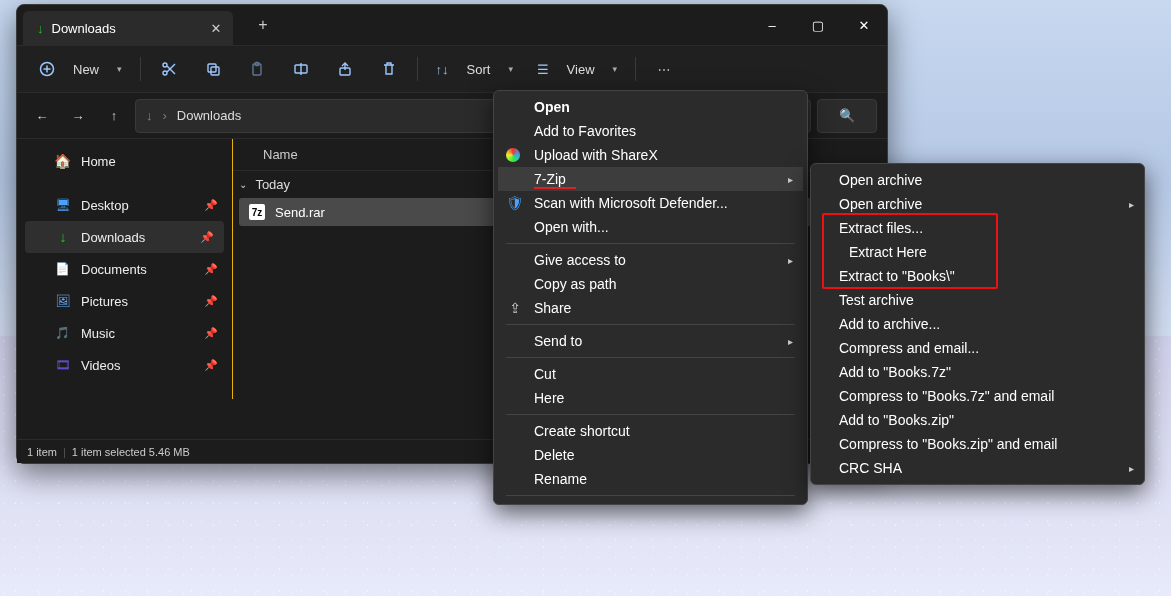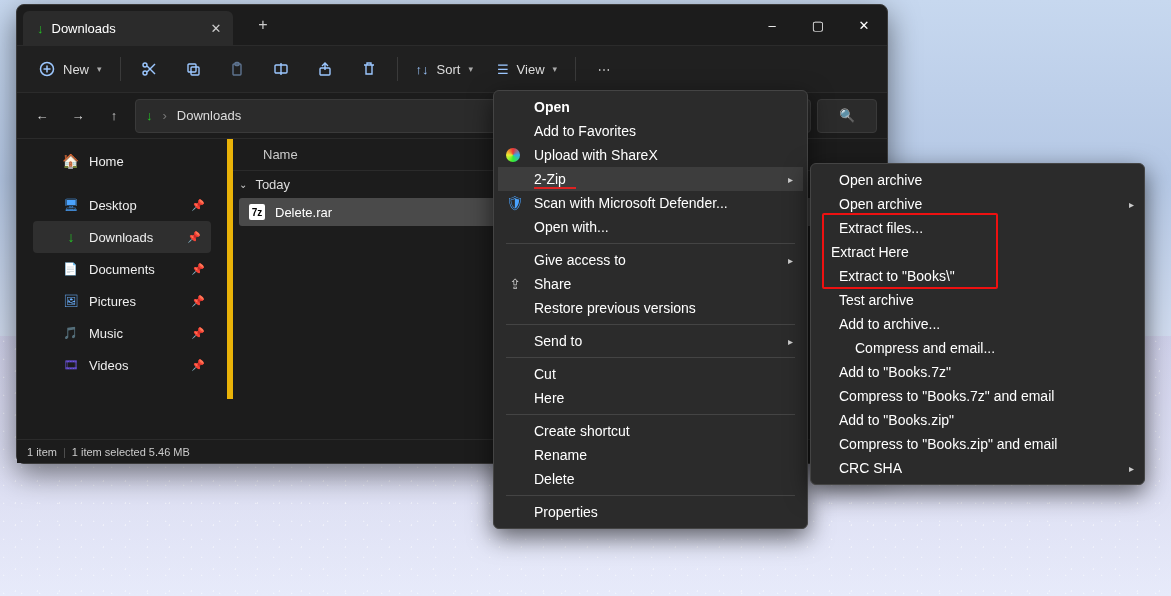--- a/index.html
+++ b/index.html
@@ -6,32 +6,32 @@
   body { width: 1171px; height: 596px; position: relative; overflow: hidden; background: linear-gradient(180deg,#c7d8ef 0%,#b5c8e5 30%,#d4def0 60%,#e8edfa 100%); }
   .wallpaper-trees { position:absolute; left:0; right:0; bottom:0; height:260px; background: radial-gradient(circle at 20% 30%, rgba(255,255,255,0.5) 4%, transparent 5%) 0 0/18px 18px, radial-gradient(circle at 70% 60%, rgba(255,255,255,0.45) 4%, transparent 5%) 0 0/22px 22px, linear-gradient(180deg,rgba(200,180,220,0.3),rgba(230,230,250,0.4)); }
   .window { position:absolute; left:16px; top:4px; width:872px; height:460px; background:#1c1c1c; border:1px solid #3a3a3a; border-radius:8px; box-shadow:0 10px 30px rgba(0,0,0,0.5); display:flex; flex-direction:column; color:#ffffff; font-size:13px; }
   .titlebar { height:40px; display:flex; align-items:center; }
   .tab { display:flex; align-items:center; gap:8px; background:#2b2b2b; height:34px; margin-left:6px; margin-top:6px; padding:0 14px; border-radius:6px 6px 0 0; min-width:210px; position:relative; }
   .tab .close { position:absolute; right:8px; top:8px; width:18px; height:18px; display:flex; align-items:center; justify-content:center; color:#ccc; }
   .newtab { margin-left:18px; color:#ccc; font-size:16px; width:24px; height:24px; display:flex; align-items:center; justify-content:center; }
   .wincontrols { margin-left:auto; display:flex; }
   .wc { width:46px; height:32px; display:flex; align-items:center; justify-content:center; color:#fff; }
   .toolbar { height:48px; display:flex; align-items:center; gap:4px; padding:0 12px; border-top:1px solid #2b2b2b; border-bottom:1px solid #2b2b2b; background:#202020; }
-  .tbtn { height:34px; display:flex; align-items:center; gap:8px; padding:0 10px; border-radius:4px; color:#ddd; }
+  .tbtn { height:34px; display:flex; align-items:center; gap:18px; padding:0 10px; border-radius:4px; color:#ddd; }
   .tbtn.icon-only { padding:0; width:40px; justify-content:center; }
   .tbtn .chev { font-size:9px; color:#aaa; }
   .tbtn svg { stroke:#9cc7ff; }
   .toolbar-sep { width:1px; height:24px; background:#3a3a3a; margin:0 4px; }
   .navbar { height:46px; display:flex; align-items:center; gap:6px; padding:0 10px; border-bottom:1px solid #2b2b2b; background:#1c1c1c; }
   .navbtn { width:30px; height:30px; display:flex; align-items:center; justify-content:center; color:#ddd; border-radius:4px; }
   .addr { flex:1; height:34px; background:#2b2b2b; border:1px solid #3a3a3a; border-radius:4px; display:flex; align-items:center; padding:0 10px; gap:10px; color:#ddd; }
   .addr .sep { color:#777; }
   .search { width:60px; height:34px; background:#2b2b2b; border:1px solid #3a3a3a; border-radius:4px; display:flex; align-items:center; justify-content:center; color:#aaa; }
   .body { flex:1; display:flex; min-height:0; background:#1c1c1c; }
-  .sidebar { width:216px; border-right:6px solid #eab308; padding:6px 12px; overflow:hidden; }
+  .sidebar { width:216px; border-right:1px solid #eab308; padding:6px 4px; overflow:hidden; }
   .sb-item { height:32px; display:flex; align-items:center; gap:10px; padding:0 14px; color:#eee; position:relative; }
   .sb-item.active { background:#2f2f2f; border-radius:4px; margin:0 4px; padding:0 10px; }
   .sb-item .pin { position:absolute; right:10px; color:#888; font-size:11px; }
   .sb-item .exp { color:#aaa; font-size:10px; width:10px; }
   .sb-item .ic { width:16px; height:16px; display:flex; align-items:center; justify-content:center; font-size:14px; }
   .sb-gap { height:12px; }
   .content { flex:1; display:flex; flex-direction:column; }
   .colhead { height:32px; display:flex; align-items:center; border-bottom:1px solid #2b2b2b; padding-left:30px; color:#ccc; }
   .group { display:flex; align-items:center; gap:8px; padding:6px 6px 6px 6px; color:#ddd; }
   .group .chev { font-size:10px; color:#ccc; }
@@ -219,21 +219,21 @@
     <div class="content">
       <div class="colhead">
           <span>Name</span>
         </div>
       <div class="group">
           <span class="chev">⌄</span>
           <span>Today</span>
         </div>
       <div class="filerow selected">
         <span class="ic">7z</span>
-        <span>Delete.rar</span>
+        <span>Send.rar</span>
       </div>
     </div>
   </div>
 
   <div class="status">
     <span>1 item</span>
     <span class="sep">|</span>
     <span>1 item selected  5.46 MB</span>
     <div class="viewicons">
       <div class="vic">≡</div>
@@ -247,95 +247,92 @@
       <b>Open</b>
     </div>
   <div class="ctx-item">
       <span>Add to Favorites</span>
     </div>
   <div class="ctx-item">
       <span class="ic" style="background:conic-gradient(#e33,#3ae,#3e3,#ee3,#e33);border-radius:50%;width:14px;height:14px;"></span>
       <span>Upload with ShareX</span>
     </div>
   <div class="ctx-item hover" style="position:relative;">
-      <span>2-Zip</span>
+      <span>7-Zip</span>
       <span class="arrow">▸</span>
       <span class="underline" style="width:42px;"></span>
     </div>
   <div class="ctx-item">
       <span class="ic" style="color:#4aa3ff">🛡</span>
       <span>Scan with Microsoft Defender...</span>
     </div>
   <div class="ctx-item">
       <span>Open with...</span>
     </div>
   <div class="ctx-sep"></div>
   <div class="ctx-item">
       <span>Give access to</span>
       <span class="arrow">▸</span>
     </div>
   <div class="ctx-item">
+      <span>Copy as path</span>
+    </div>
+  <div class="ctx-item">
       <span class="ic" style="color:#ccc">⇪</span>
       <span>Share</span>
     </div>
-  <div class="ctx-item">
-      <span>Restore previous versions</span>
-    </div>
   <div class="ctx-sep"></div>
   <div class="ctx-item">
       <span>Send to</span>
       <span class="arrow">▸</span>
     </div>
   <div class="ctx-sep"></div>
   <div class="ctx-item">
       <span>Cut</span>
     </div>
   <div class="ctx-item">
       <span>Here</span>
     </div>
   <div class="ctx-sep"></div>
   <div class="ctx-item">
       <span>Create shortcut</span>
     </div>
   <div class="ctx-item">
+      <span>Delete</span>
+    </div>
+  <div class="ctx-item">
       <span>Rename</span>
     </div>
-  <div class="ctx-item">
-      <span>Delete</span>
-    </div>
-  <div class="ctx-sep"></div>
-  <div class="ctx-item">
-      <span>Properties</span>
-    </div>
+  <div class="ctx-sep"></div>
 </div>
 
 <div class="ctx" style="left:810px; top:163px; width:335px; padding:4px 0;">
   <div class="ctx-item" style="padding-left:28px">
       <span>Open archive</span>
     </div>
   <div class="ctx-item" style="padding-left:28px">
       <span>Open archive</span>
       <span class="arrow">▸</span>
     </div>
   <div class="ctx-item" style="padding-left:28px">
       <span>Extract files...</span>
     </div>
-  <div class="ctx-item" style="padding-left:20px">
+  <div class="ctx-item" style="padding-left:38px">
       <span>Extract Here</span>
     </div>
   <div class="ctx-item" style="padding-left:28px">
       <span>Extract to "Books\"</span>
     </div>
   <div class="ctx-item" style="padding-left:28px">
       <span>Test archive</span>
     </div>
   <div class="ctx-item" style="padding-left:28px">
       <span>Add to archive...</span>
     </div>
-  <div class="ctx-item" style="padding-left:44px">
+  <div class="ctx-item" style="padding-left:28px">
       <span>Compress and email...</span>
     </div>
   <div class="ctx-item" style="padding-left:28px">
       <span>Add to "Books.7z"</span>
     </div>
   <div class="ctx-item" style="padding-left:28px">
       <span>Compress to "Books.7z" and email</span>
     </div>
   <div class="ctx-item" style="padding-left:28px">
       <span>Add to "Books.zip"</span>

